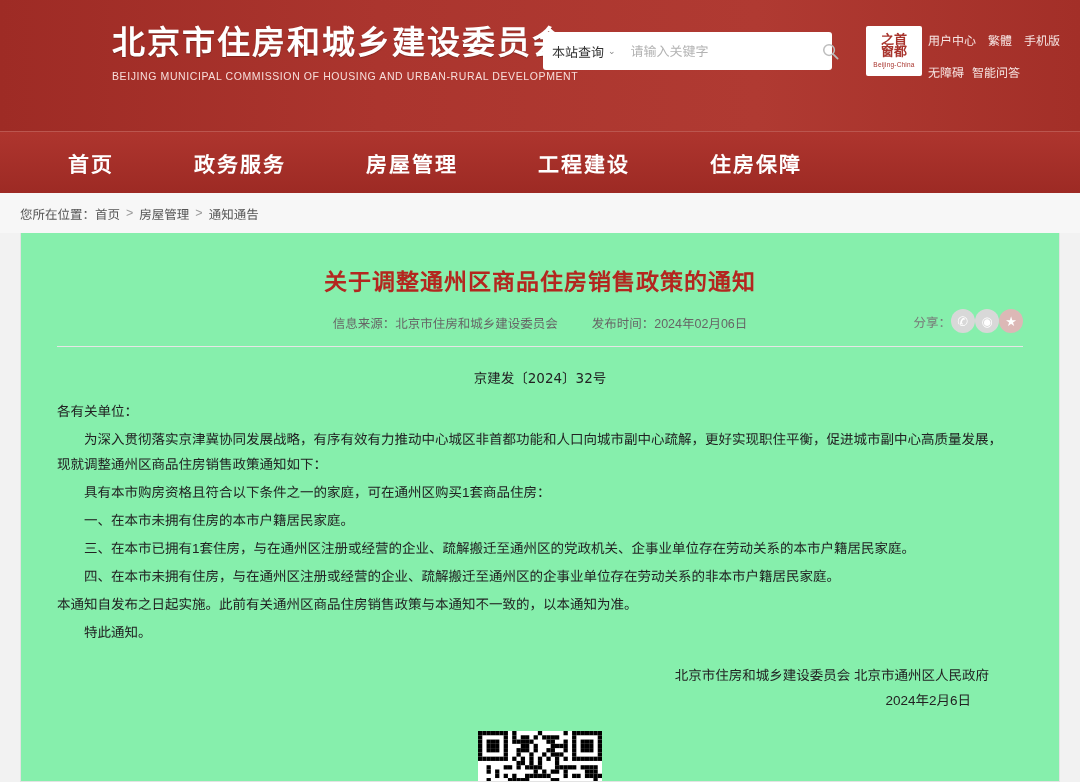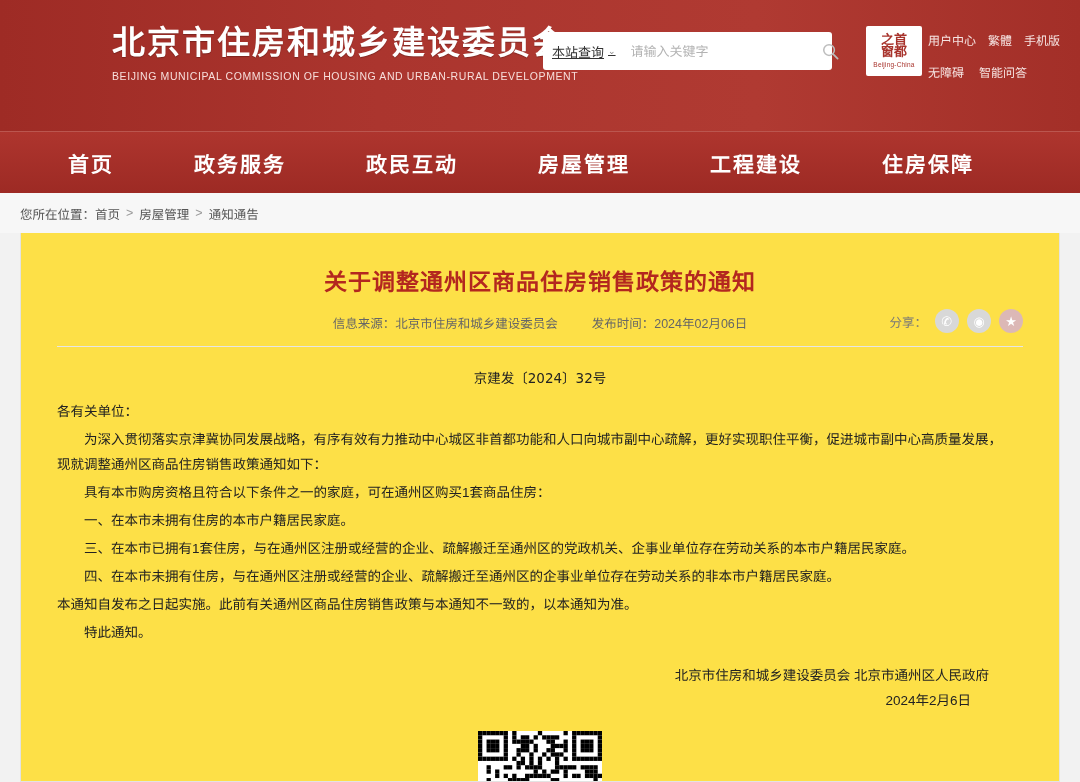--- a/index.html
+++ b/index.html
@@ -76,21 +76,20 @@
   }
   .search-scope {
     display: flex;
     align-items: center;
     height: 100%;
     padding: 0 7px 0 9px;
     font-size: 13px;
     color: #333;
     white-space: nowrap;
     cursor: pointer;
-    text-decoration: underline;
   }
   .search-scope .caret {
     margin-left: 4px;
     font-size: 9px;
     color: #888;
   }
   .search-divider {
     width: 1px; height: 18px;
     background: #ddd;
   }
@@ -150,21 +149,21 @@
     font-size: 12px;
     line-height: 22px;
   }
   .top-links .row { display: flex; gap: 12px; }
   .top-links a {
     color: #f6e4e2;
     text-decoration: none;
     white-space: nowrap;
     cursor: pointer;
   }
-  .top-links .row2 { margin-top: 10px; gap: 15px; }
+  .top-links .row2 { margin-top: 10px; gap: 8px; }
 
   
   .nav {
     width: 1080px; height: 62px;
     background: #a8332c;
     background: linear-gradient(180deg, #ae352e 0%, #9d2a24 100%);
     border-top: 1px solid #bb564f;
     display: flex;
     align-items: center;
     padding-left: 40px;
@@ -196,21 +195,21 @@
   .crumb-bar a { color: #555; text-decoration: none; cursor: pointer; }
 
   
   .page-body {
     width: 1080px;
     background: #f2f2f2;
     padding: 0 20px;
     height: 549px;
   }
   .card {
-    background: #fde047;
+    background: #86efac;
     border: 1px solid #e3e3e3;
     border-top: 0;
     height: 549px;
     padding: 26px 36px 0 36px;
     position: relative;
     overflow: hidden;
   }
   .doc-title {
     text-align: center;
     font-size: 23px;
@@ -233,21 +232,21 @@
   }
   .meta-sep-line {
     margin-top: 14px;
     border-bottom: 1px solid #e6e6e6;
   }
   .share {
     position: absolute;
     right: 0; top: -4px;
     display: flex;
     align-items: center;
-    gap: 8px;
+    gap: 0;
     font-size: 12.5px;
     color: #777;
   }
   .share-icon {
     width: 24px; height: 24px;
     border-radius: 50%;
     background: #d8d8d8;
     display: flex;
     align-items: center;
     justify-content: center;
@@ -334,21 +333,20 @@
         <a>智能问答</a>
       </div>
     </div>
 
   </div>
 </div>
 
 <div class="nav">
   <div class="nav-item">首页</div>
   <div class="nav-item">政务服务</div>
-  <div class="nav-item">政民互动</div>
   <div class="nav-item">房屋管理</div>
   <div class="nav-item">工程建设</div>
   <div class="nav-item">住房保障</div>
 </div>
 
 <div class="crumb-bar">
   <span>您所在位置：</span>
   <a>首页</a>
   <span class="sep">&gt;</span>
   <a>房屋管理</a>

